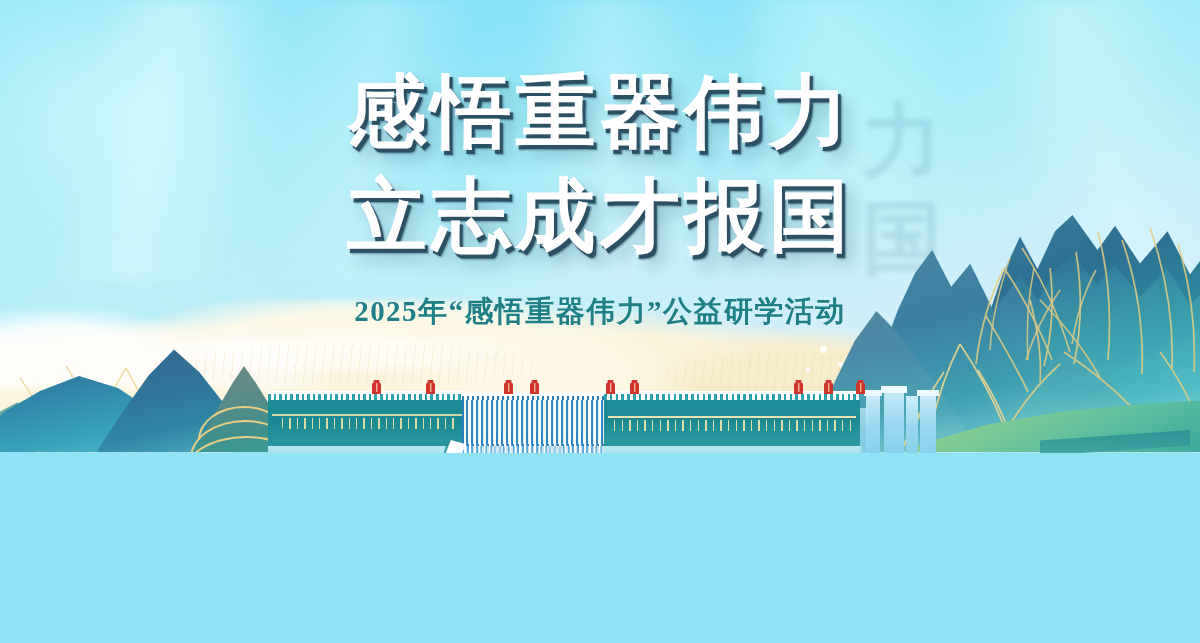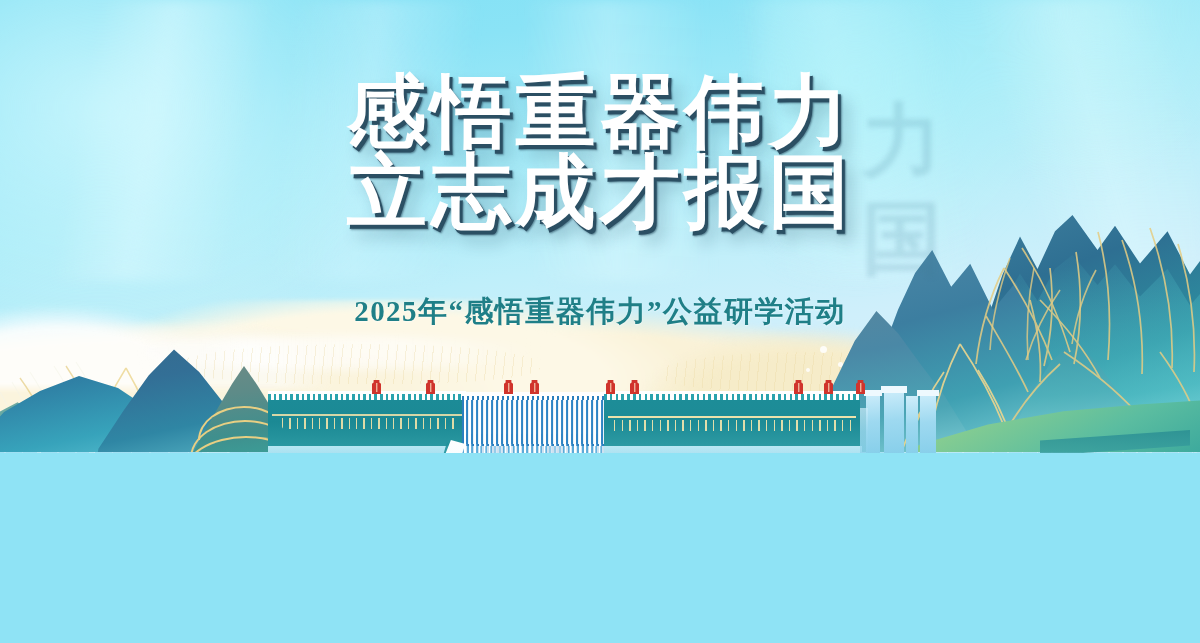--- a/index.html
+++ b/index.html
@@ -386,21 +386,21 @@
     font-weight:700;
     color:#ffffff;
     letter-spacing:.055em;
     line-height:1.0;
     font-size:80px;
     text-shadow:
       3px 4px 0 #2b4f63,
       4px 5px 2px rgba(26,62,82,.55),
       10px 12px 16px rgba(30,70,95,.28);
   }
-  .tline.l2 { margin-top:0; }
+  .tline.l2 { margin-top:24px; }
 
   .subtitle {
     position:absolute; left:0; top:292px; width:1200px;
     text-align:center; z-index:30;
     font-family:"Liberation Serif", serif;
     font-weight:700;
     font-size:29px;
     letter-spacing:.05em;
     color:#1f7f87;
     text-shadow:0 1px 2px rgba(255,255,255,.55);

